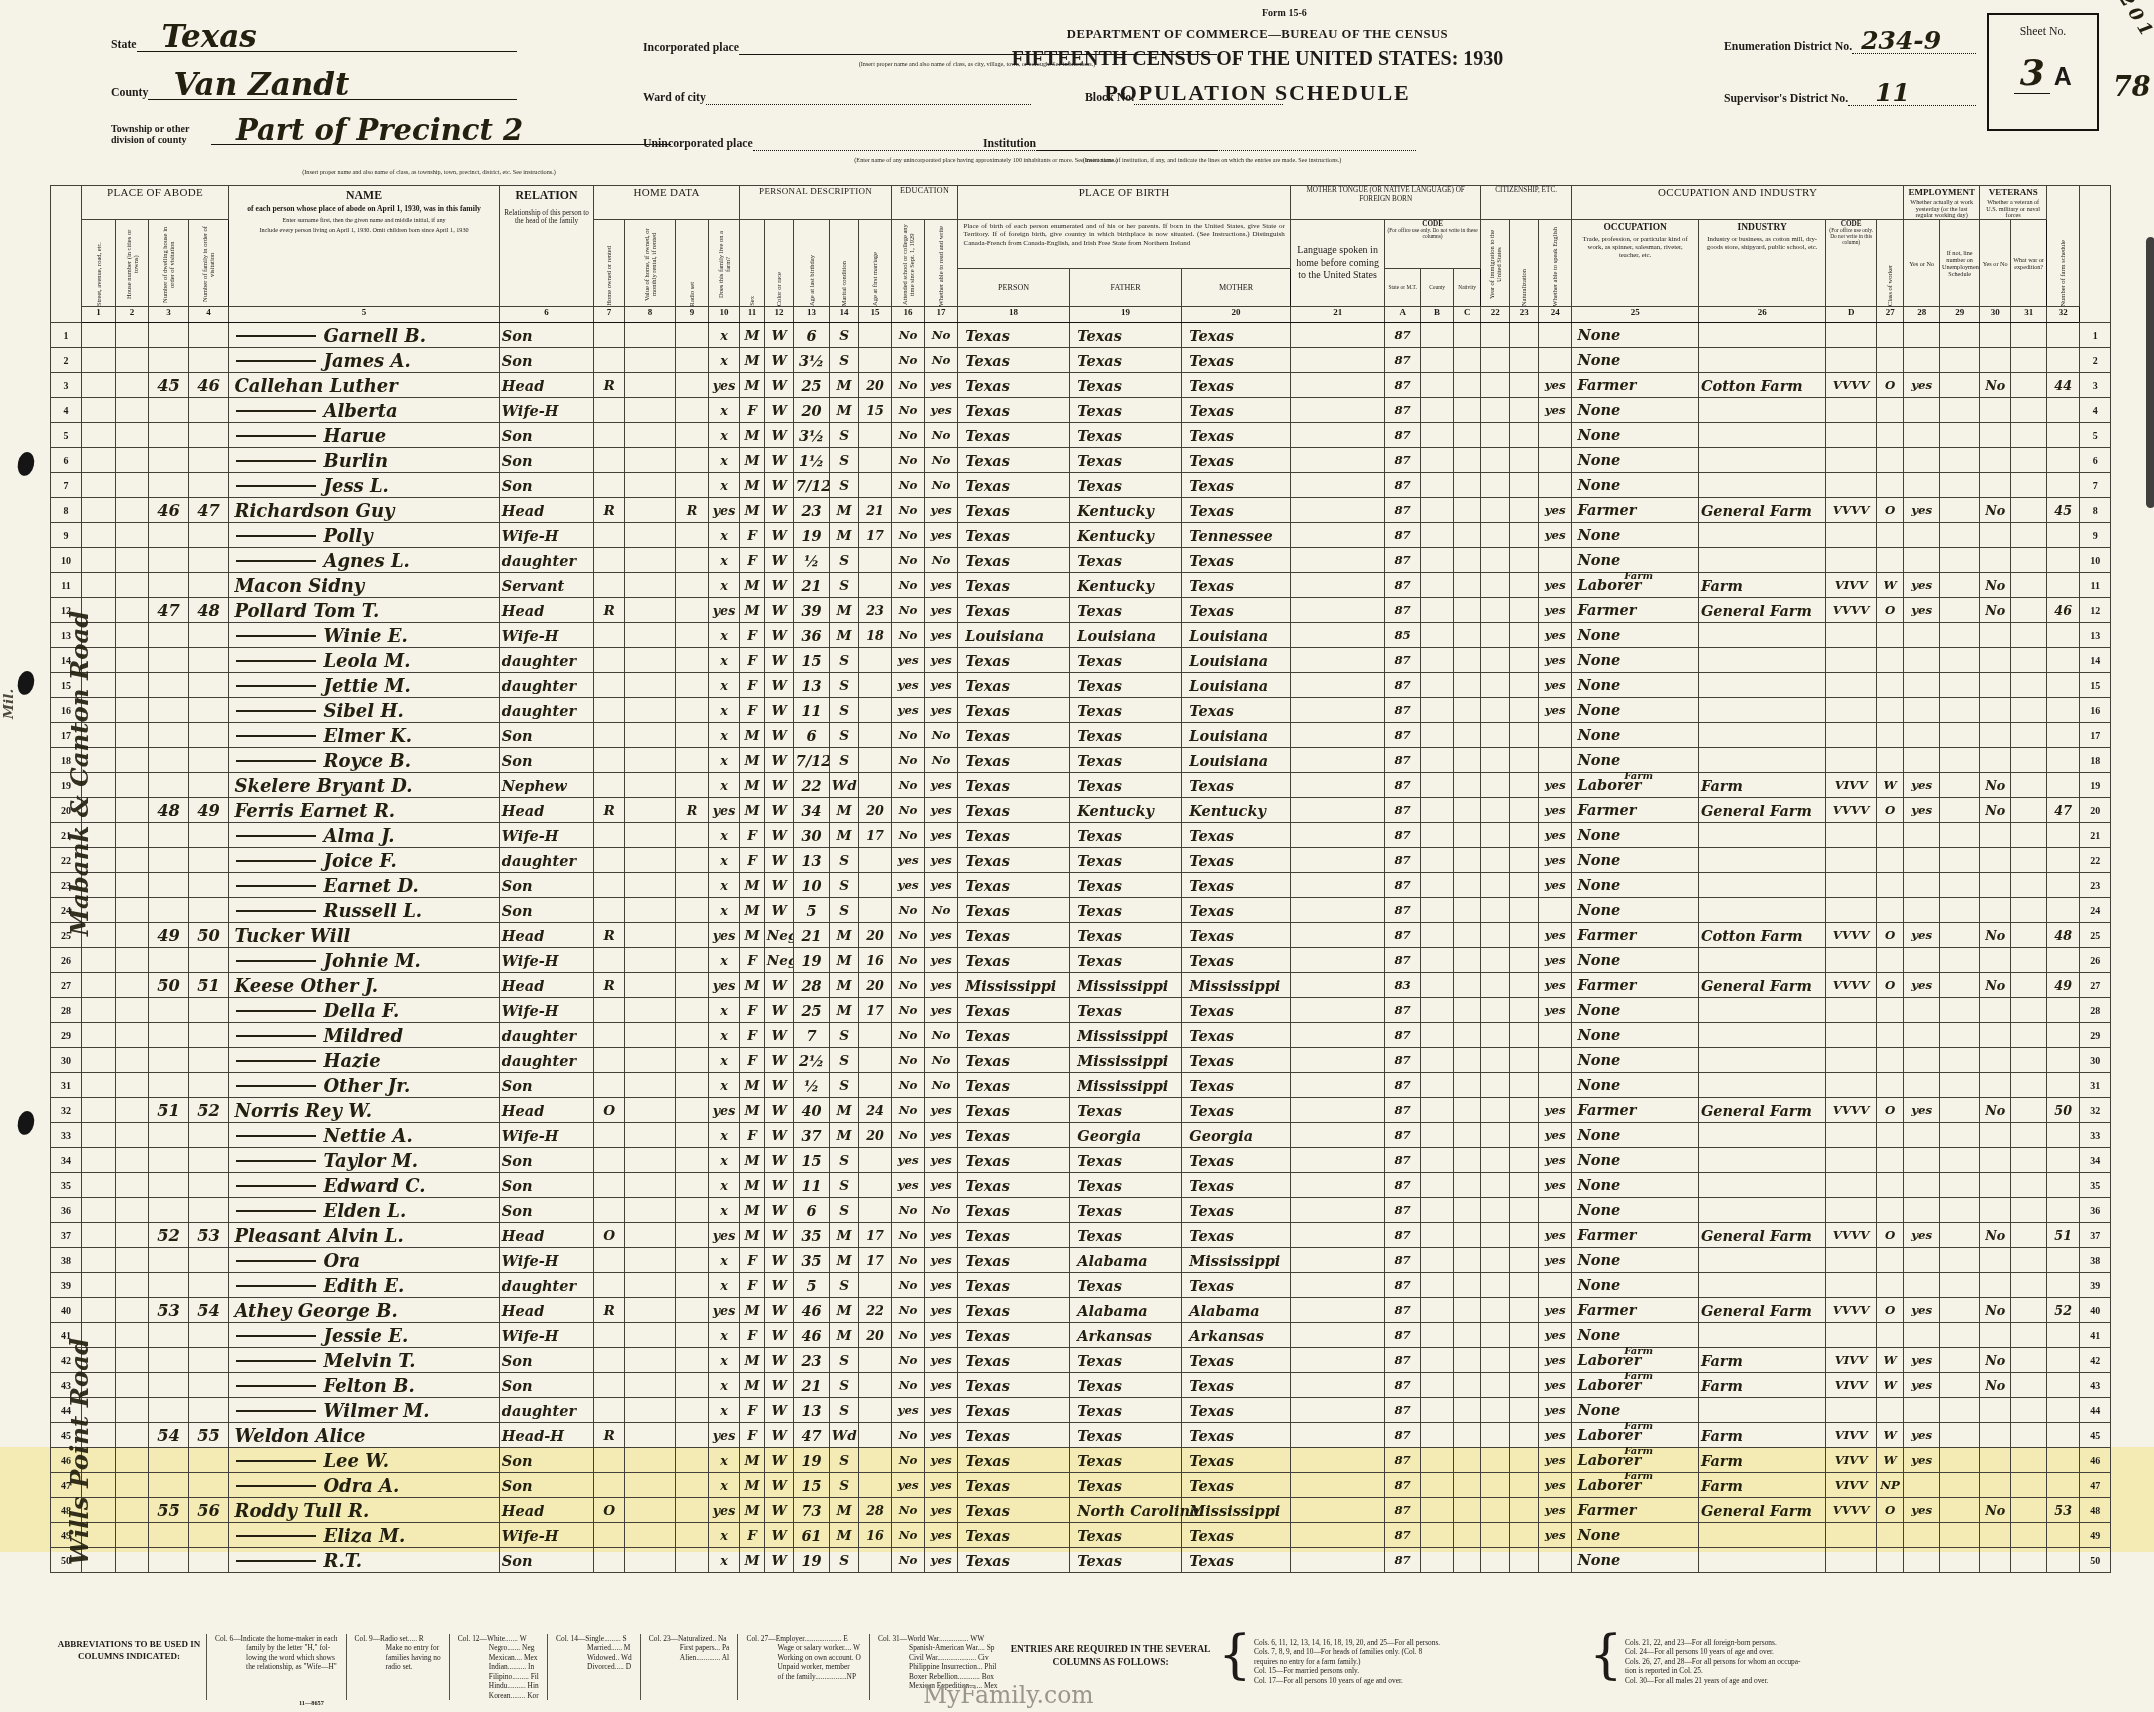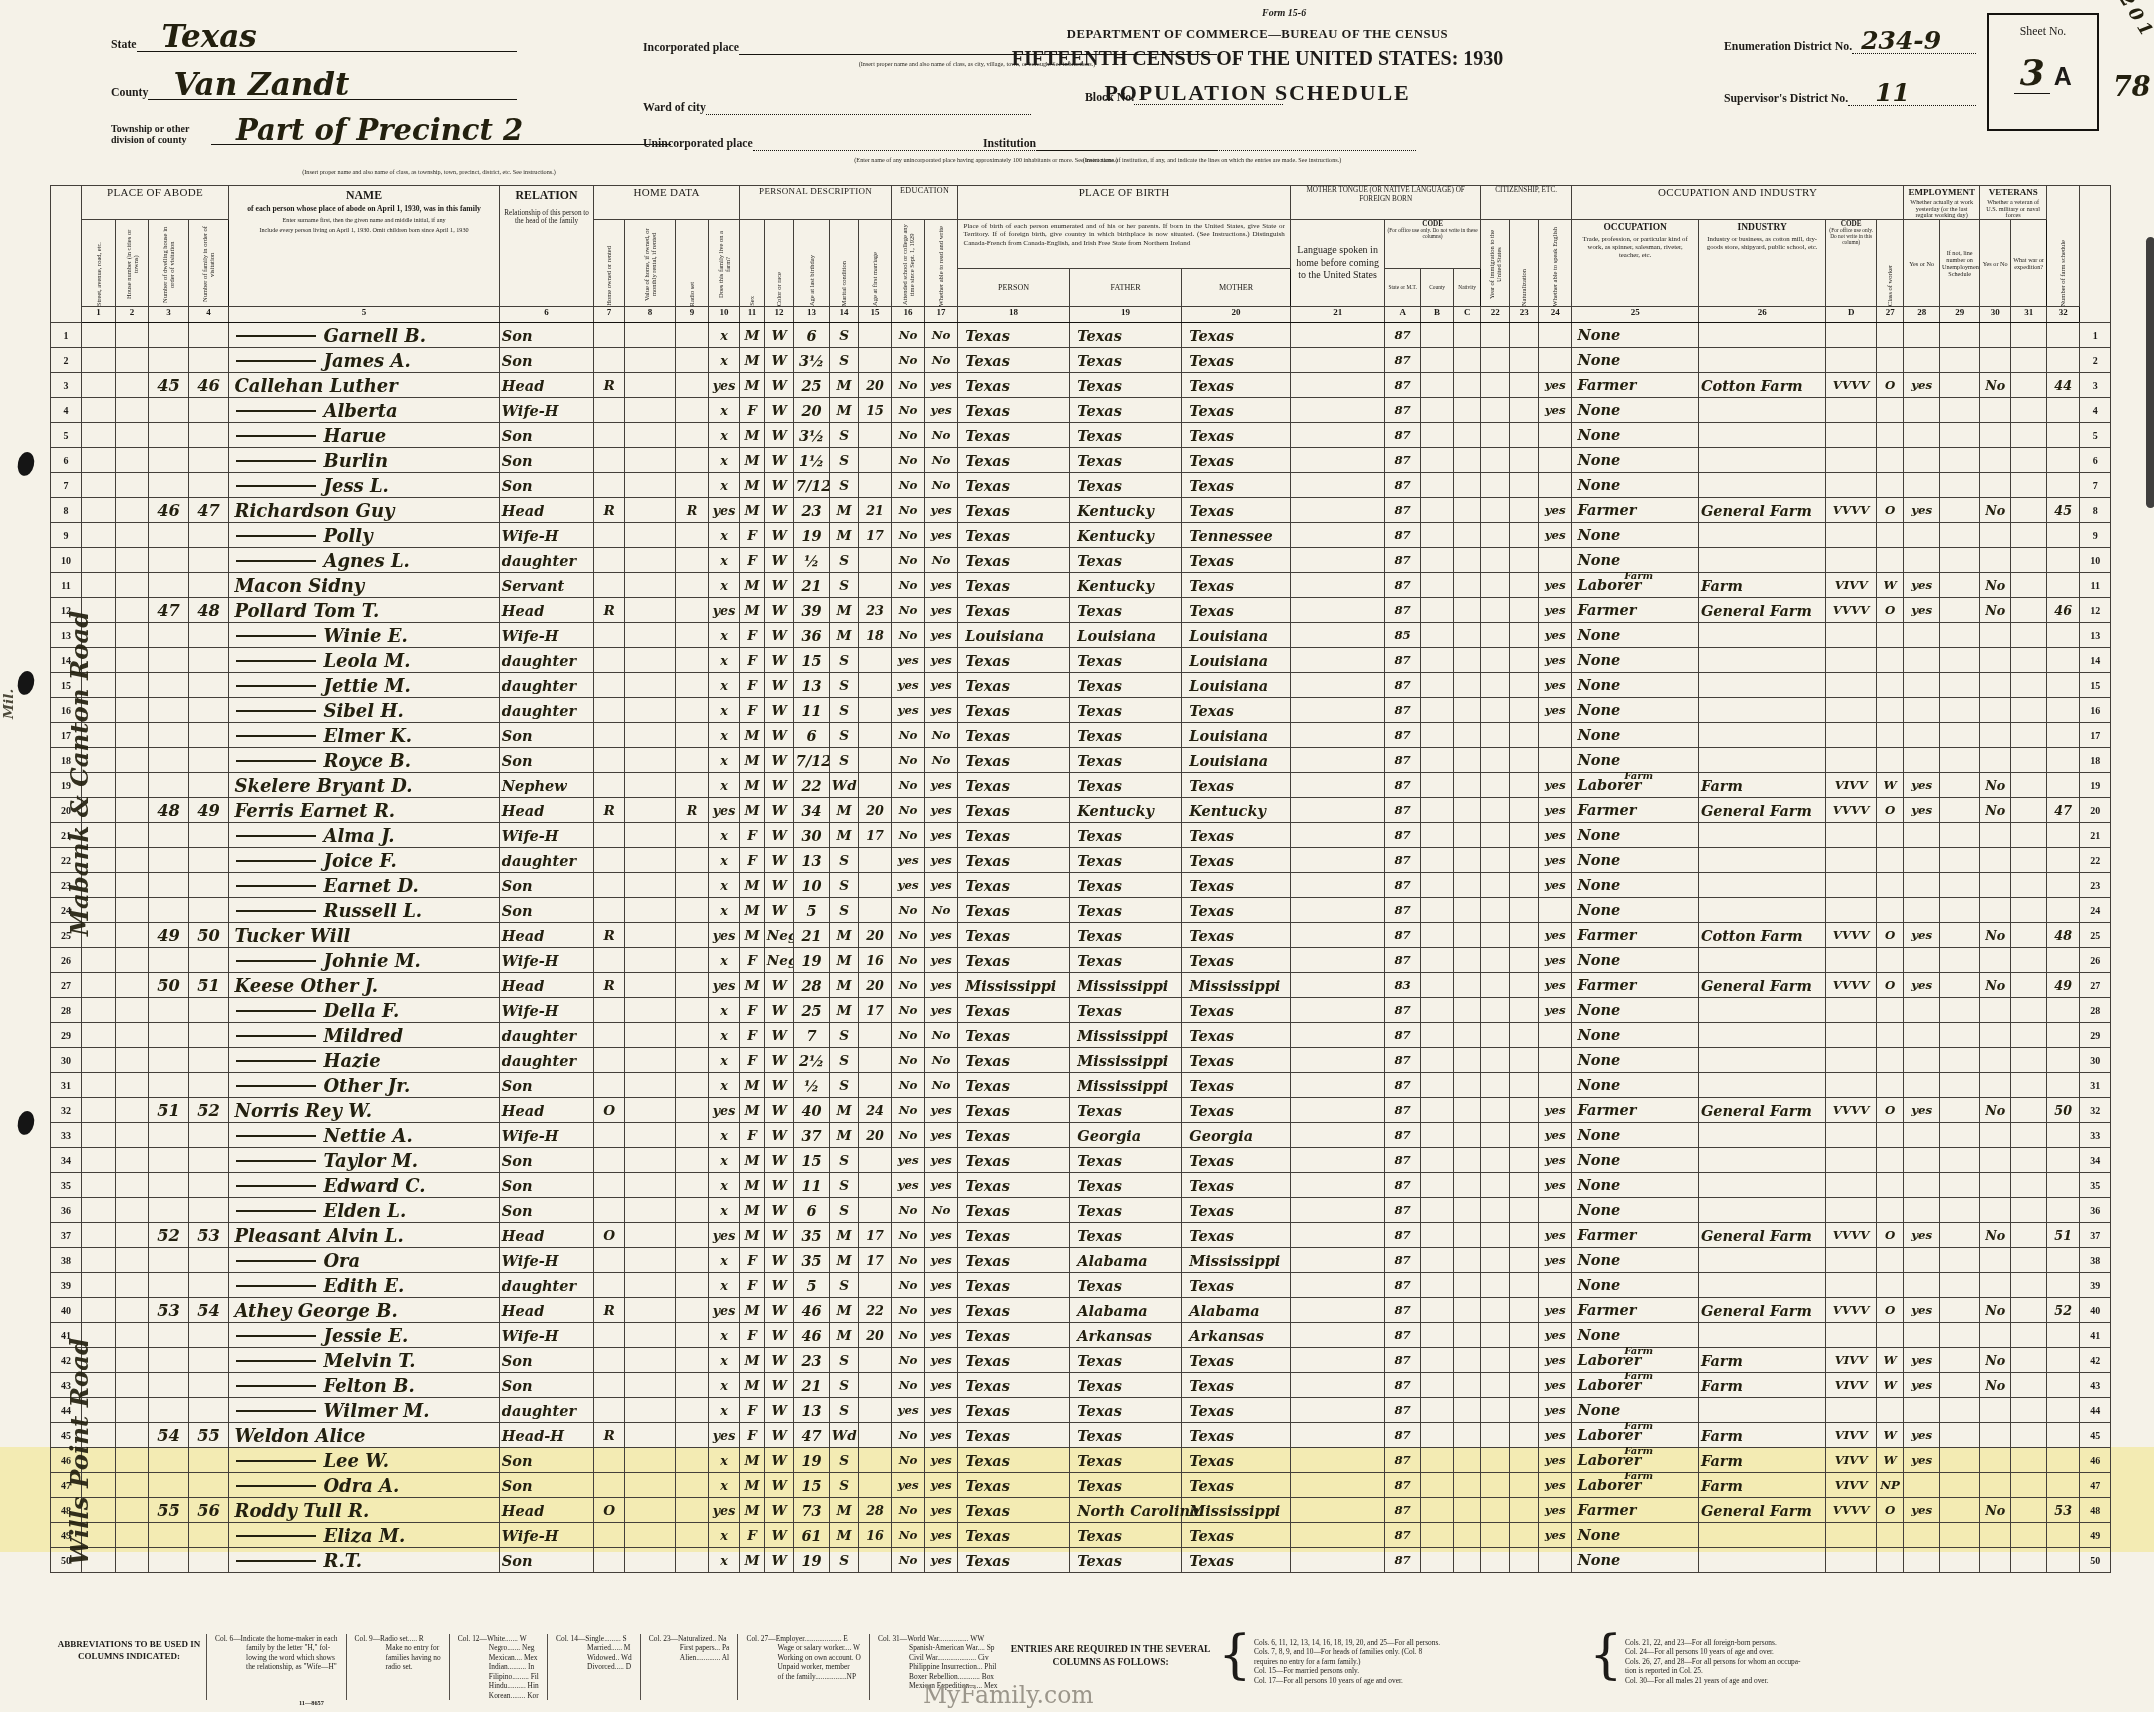--- a/index.html
+++ b/index.html
@@ -88,21 +88,21 @@
   .eblock .elines { font-size:7.4px; line-height:1.3; padding-top:3.6px;}
   [data-render="entries-blocks"] { display:flex; }
   .watermark { position:absolute; left:923px; top:1681px; font-family:"DejaVu Serif", serif; font-size:23.5px; color:#9b968b; }
   .printcode { position:absolute; left:299px; top:1699px; font-size:6.3px; font-weight:bold; }
 </style>
 </head>
 <body>
 
 <div class="sheet">
 
-  <div class="t-center" style="left:1262px; top:7.2px; font-size:10px; font-weight:bold;font-style:italic;">Form 15-6</div>
+  <div class="t-center" style="left:1262px; top:7.2px; font-size:10px; font-weight:bold;">Form 15-6</div>
   <div class="t-center" style="left:995px; top:27px; width:525px; font-size:12.7px; font-weight:bold; letter-spacing:0.5px;">DEPARTMENT OF COMMERCE—BUREAU OF THE CENSUS</div>
   <div class="t-center" style="left:941px; top:47px; width:633px; font-size:20px; font-weight:bold;">FIFTEENTH CENSUS OF THE UNITED STATES: 1930</div>
   <div class="t-center" style="left:941px; top:80px; width:633px; font-size:22px; font-weight:bold; letter-spacing:1.8px;">POPULATION SCHEDULE</div>
 
   <div class="fld" style="left:83px; top:23.5px; width:434px;">
     <span class="lbl">State</span>
     <span class="wline"><span class="hw v34">Texas</span></span>
   </div>
   <div class="fld" style="left:83px; top:72px; width:434px;">
     <span class="lbl">County</span>
@@ -113,21 +113,21 @@
     <span class="wline"><span class="hw v32">Part of Precinct 2</span></span>
   </div>
   <div class="note" style="left:185px; top:168px; width:488px;">(Insert proper name and also name of class, as township, town, precinct, district, etc.  See instructions.)</div>
 
   <div class="fld" style="left:615px; top:40px; width:602px;">
     <span class="lbl">Incorporated place</span>
     <span class="wline"></span>
   </div>
   <div class="note" style="left:751px; top:60px; width:452px;">(Insert proper name and also name of class, as city, village, town, or borough.  See instructions.)</div>
 
-  <div class="fld" style="left:615px; top:100px; width:416px;">
+  <div class="fld" style="left:615px; top:90px; width:416px;">
     <span class="lbl">Ward of city</span>
     <span class="wline dotted"></span>
   </div>
   <div class="fld" style="left:1057px; top:90px; width:226px;">
     <span class="lbl">Block No.</span>
     <span class="wline dotted"></span>
   </div>
 
   <div class="fld" style="left:615px; top:136px; width:602px;">
     <span class="lbl">Unincorporated place</span>

